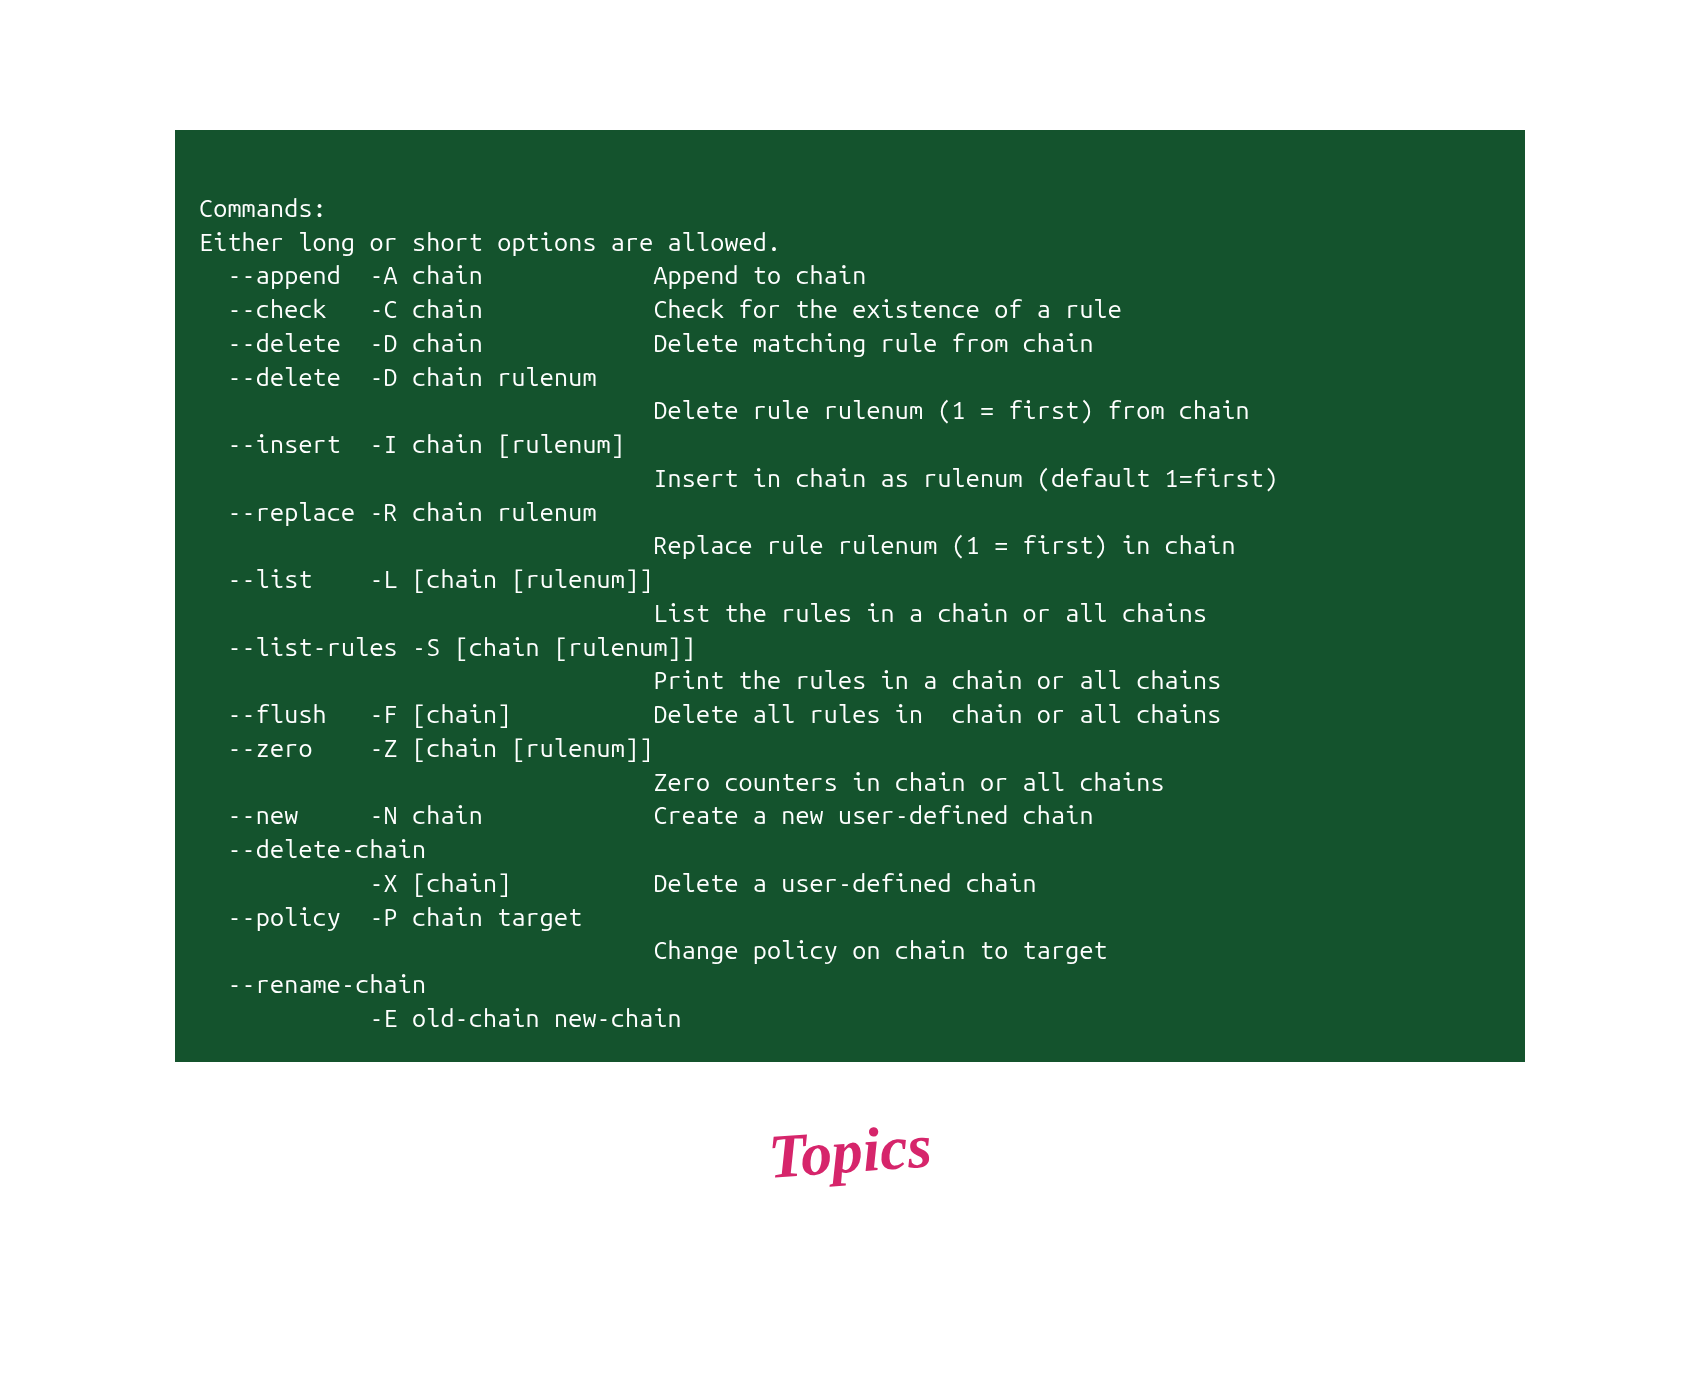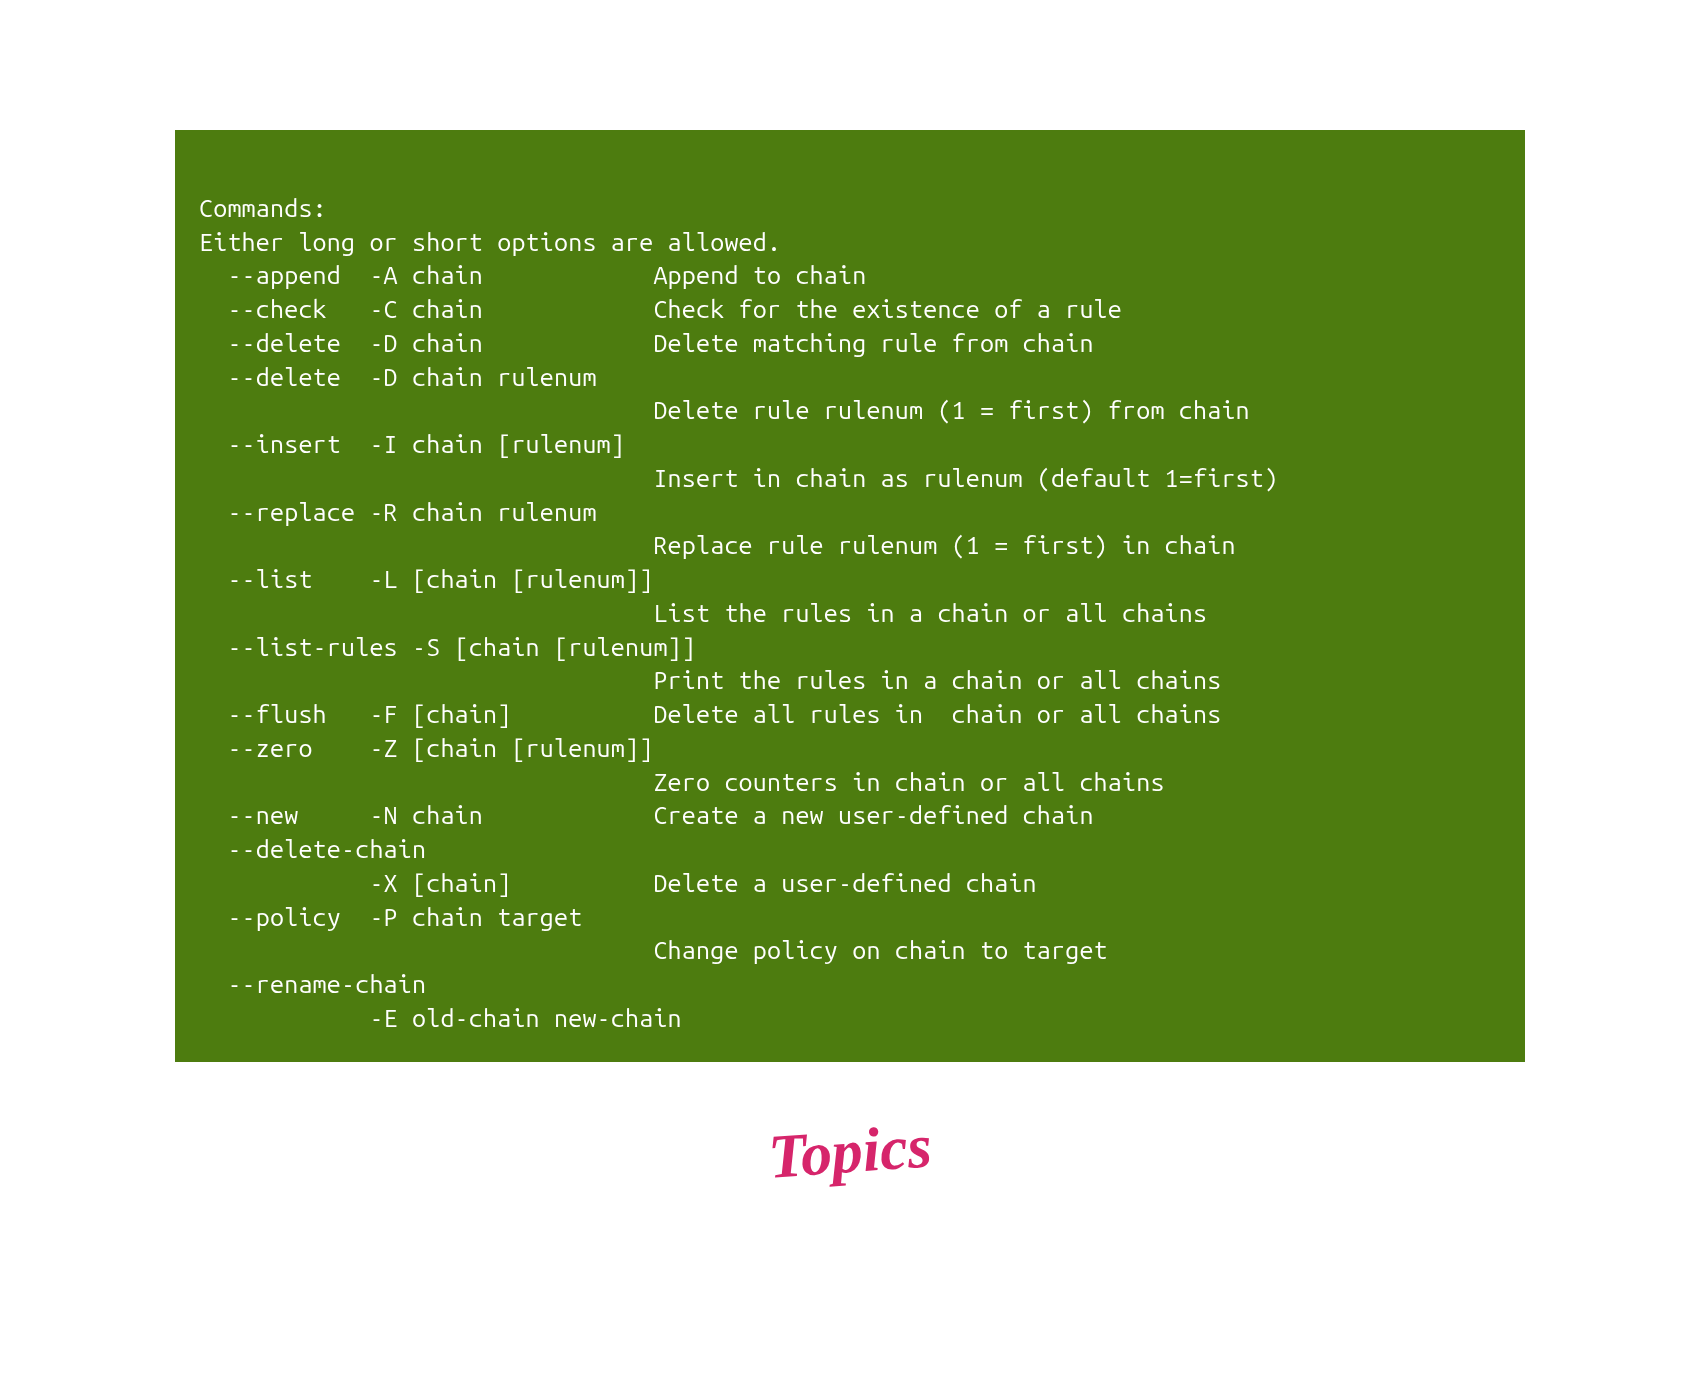--- a/index.html
+++ b/index.html
@@ -17,21 +17,21 @@
     display: flex;
     flex-direction: column;
     align-items: center;
     justify-content: flex-start;
     padding-top: 130px;
     box-sizing: border-box;
   }
   .terminal {
     width: 1350px;
     height: 932px;
-    background: #4d7c0f;
+    background: #14532d;
     color: #ffffff;
     font-family: "Ubuntu Mono", "DejaVu Sans Mono", "Courier New", monospace;
     font-size: 25px;
     line-height: 1.35;
     padding: 28px 24px 0 24px;
     box-sizing: border-box;
     overflow: hidden;
     white-space: pre;
     letter-spacing: 0.2px;
   }

